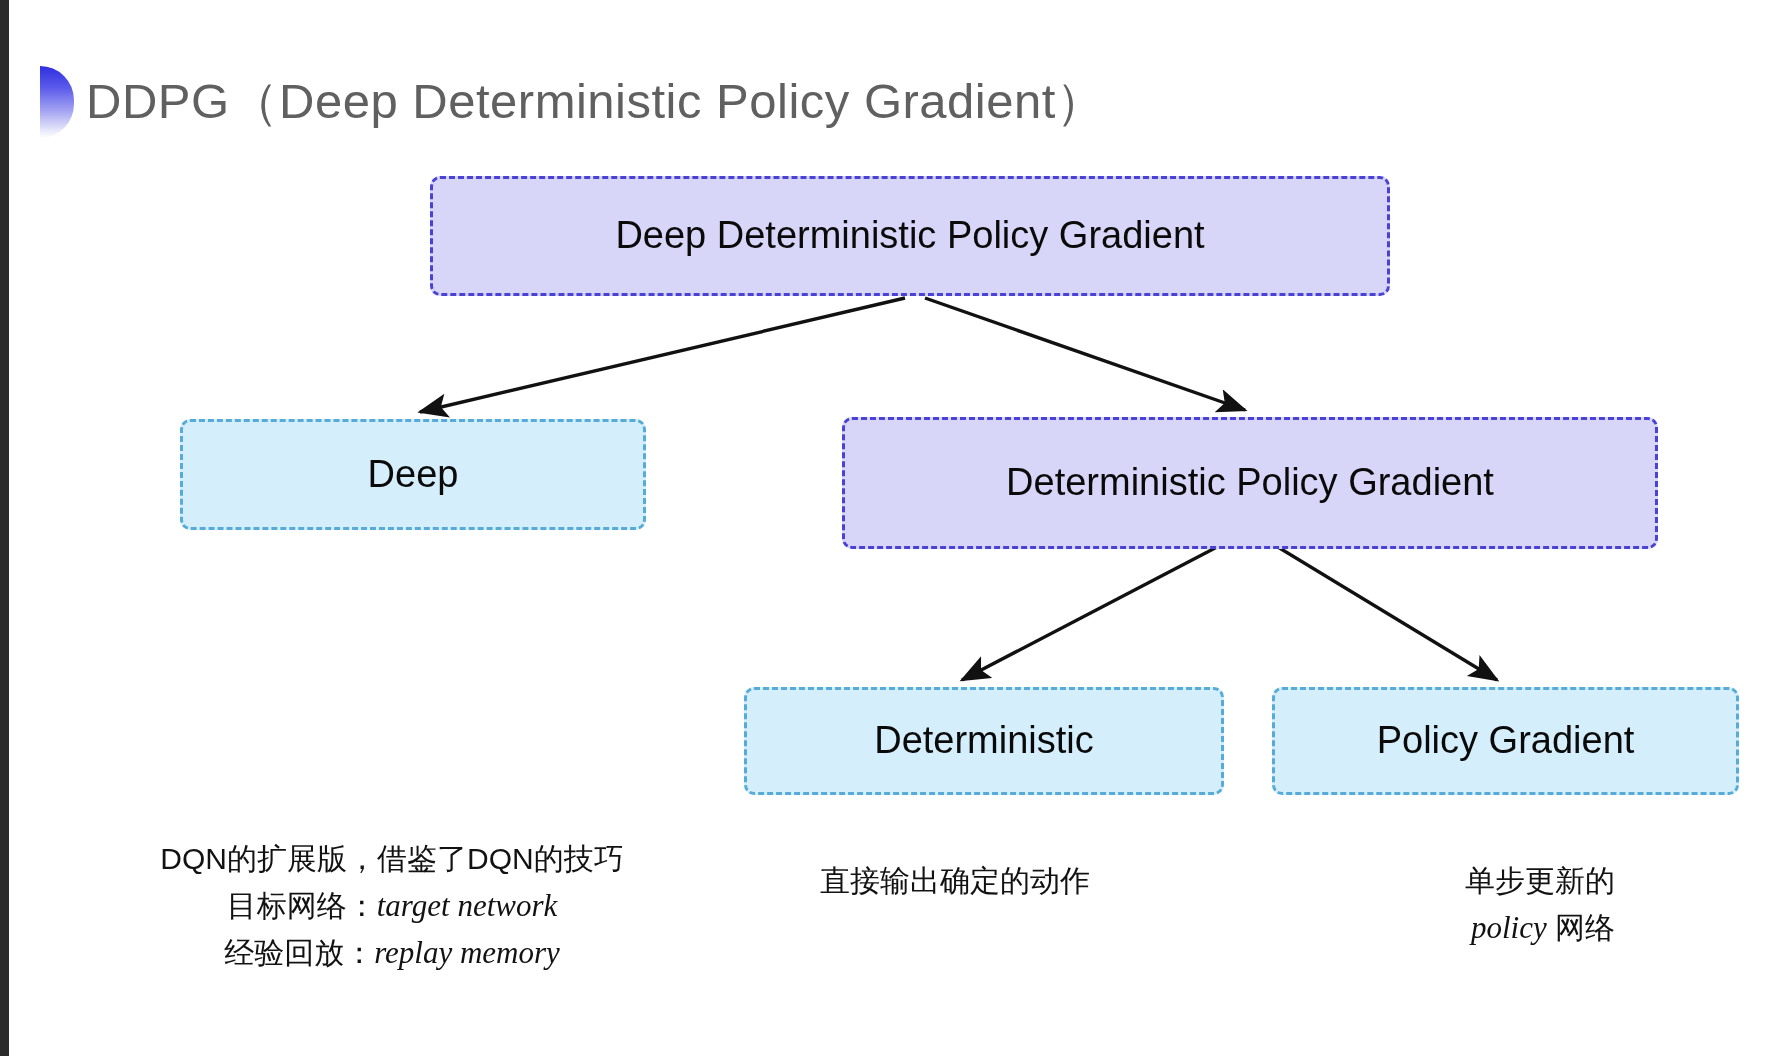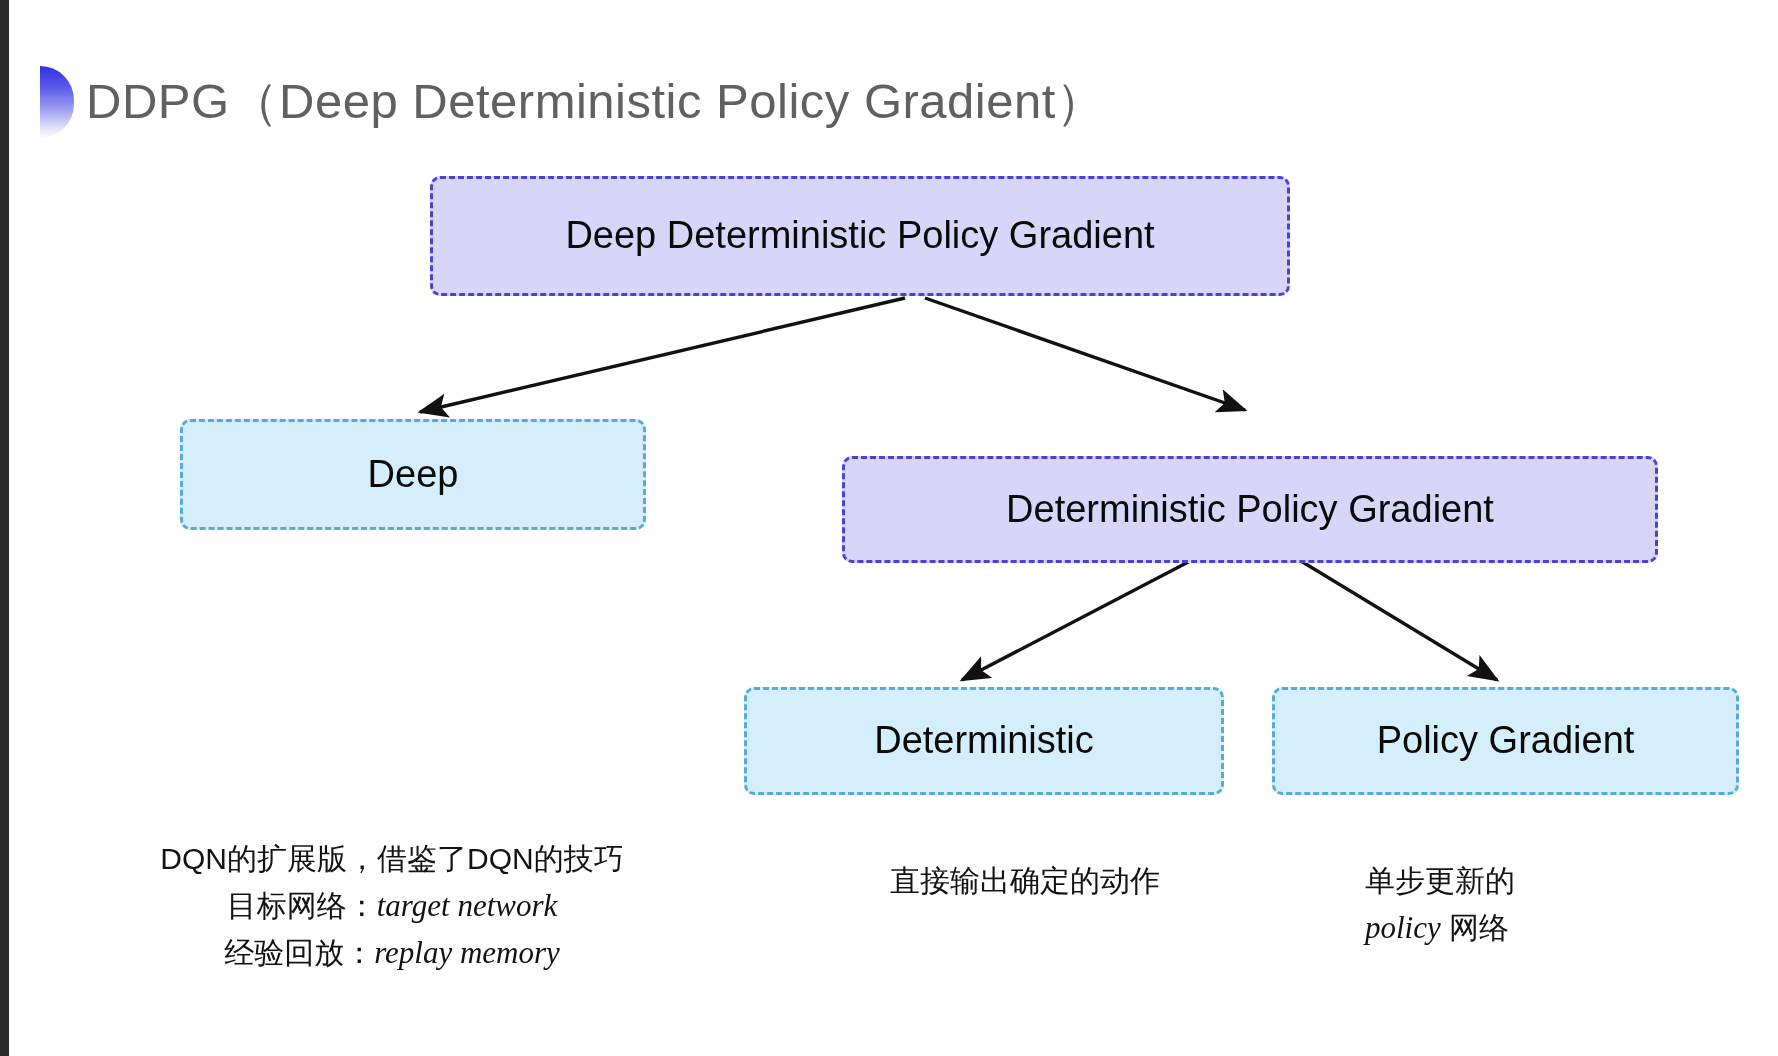--- a/index.html
+++ b/index.html
@@ -69,23 +69,23 @@
   }
   .node.purple {
     background: #d8d6f8;
     border: 3px dashed #4a42d6;
   }
   .node.blue {
     background: #d5eefb;
     border: 3px dashed #57abd9;
   }
 
-  #node-root   { left: 430px; top: 176px;  width: 860px; height: 120px; font-size: 38px; }
+  #node-root   { left: 430px; top: 176px;  width: 960px; height: 120px; font-size: 38px; }
   #node-deep   { left: 172px; top: 419px;  width: 466px; height: 111px; font-size: 38px; margin-left: 8px; }
-  #node-dpg    { left: 842px; top: 417px;  width: 816px; height: 107px; font-size: 38px; margin-top: 39px; }
+  #node-dpg    { left: 842px; top: 417px;  width: 816px; height: 132px; font-size: 38px; }
   #node-det    { left: 744px; top: 687px;  width: 480px; height: 108px; font-size: 38px; }
   #node-pg     { left: 1272px; top: 687px; width: 467px; height: 108px; font-size: 38px; text-align: right; }
 
   
   #arrows {
     position: absolute;
     left: 0; top: 0;
     width: 1778px; height: 1056px;
     pointer-events: none;
   }
@@ -102,28 +102,28 @@
     top: 836px;
     font-size: 30px;
     text-align: center;
     width: 520px;
   }
   #caption-deep .row { display: block; }
   #caption-det {
     left: 820px;
     top: 858px;
     font-size: 30px;
-    text-align: right;
+    text-align: left;
     width: 340px;
   }
   #caption-pg {
-    left: 1365px;
+    left: 1305px;
     top: 858px;
     font-size: 30px;
-    text-align: left;
+    text-align: right;
     width: 310px;
   }
   .mathy {
     font-family: "Liberation Serif", "DejaVu Serif", serif;
     font-style: italic;
     font-size: 31px;
   }
   .formula {
     font-family: "Liberation Serif", "DejaVu Serif", serif;
     font-style: italic;

